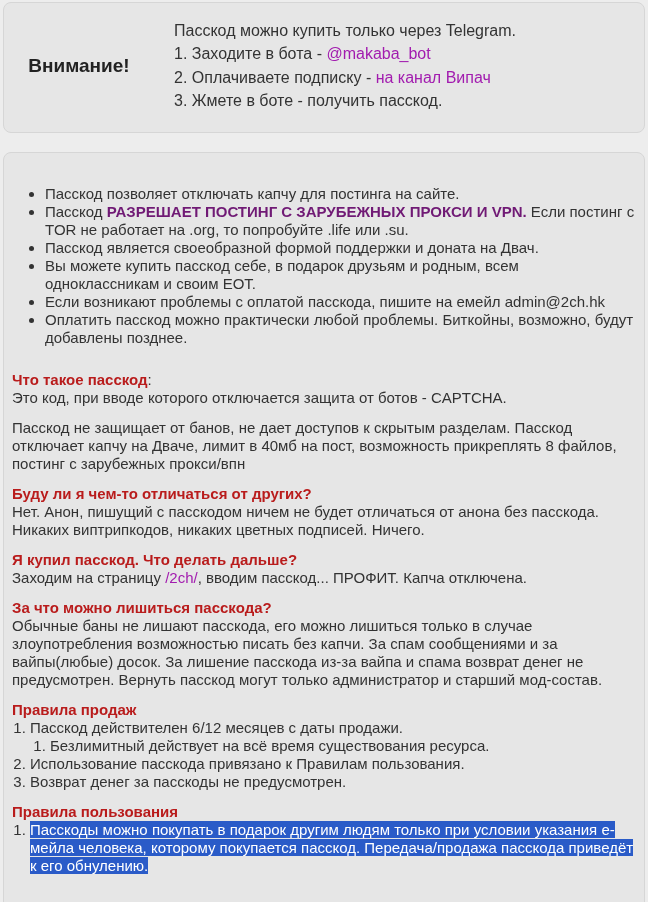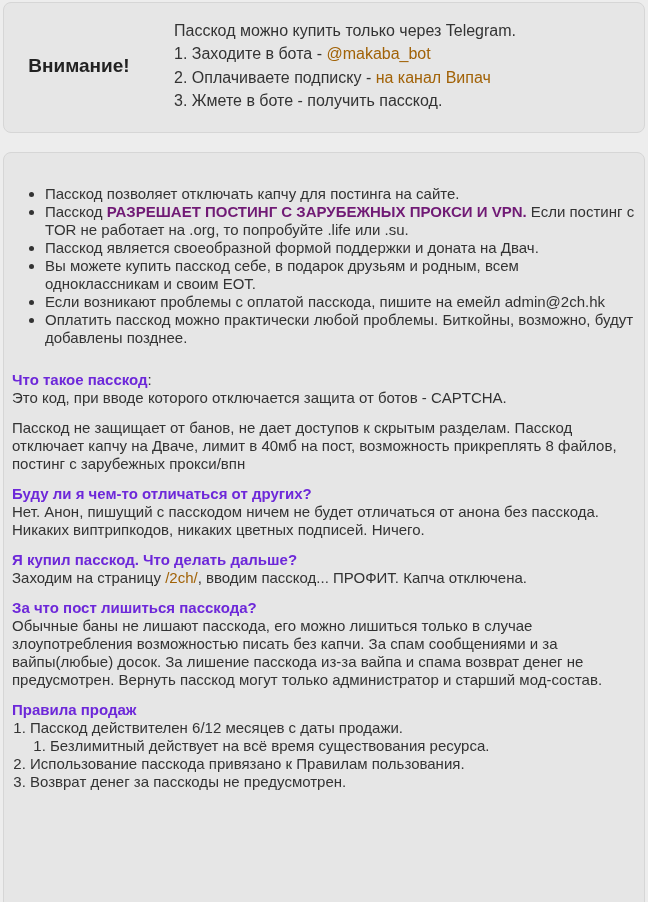--- a/index.html
+++ b/index.html
@@ -46,33 +46,33 @@
     line-height: 18px;
     overflow: hidden;
   }
   ul.bullets {
     margin: 24px 0;
     padding-left: 33px;
   }
   ul.bullets li { margin: 0; padding: 0; }
   .sec { margin: 0 0 12px 0; }
   .sec:first-of-type { margin-top: 0; }
-  .faq-title { font-weight: bold; color: #6d28d9; }
+  .faq-title { font-weight: bold; color: #b91c1c; }
   .faq-colon { font-weight: normal; color: #333; }
   ol.rules {
     margin: 0;
     padding-left: 18px;
   }
   ol.rules ol {
     margin: 0;
     padding-left: 20px;
   }
   ol.rules li { margin: 0; }
   a.lnk {
-    color: #a16207;
+    color: #a21caf;
     text-decoration: none;
     cursor: pointer;
   }
   b.shout { color: #701a75; }
   .sel {
     background: #2a5bc8;
     color: #ffffff;
   }
 </style>
 </head>
@@ -112,31 +112,37 @@
     <div class="faq-title">Буду ли я чем-то отличаться от других?</div>
     <div>Нет. Анон, пишущий с пасскодом ничем не будет отличаться от анона без пасскода. Никаких виптрипкодов, никаких цветных подписей. Ничего.</div>
   </div>
 
   <div class="sec">
     <div class="faq-title">Я купил пасскод. Что делать дальше?</div>
     <div><span>Заходим на страницу </span><a class="lnk">/2ch/</a><span>, вводим пасскод... ПРОФИТ. Капча отключена.</span></div>
   </div>
 
   <div class="sec">
-    <div class="faq-title">За что пост лишиться пасскода?</div>
+    <div class="faq-title">За что можно лишиться пасскода?</div>
     <div>Обычные баны не лишают пасскода, его можно лишиться только в случае злоупотребления возможностью писать без капчи. За спам сообщениями и за вайпы(любые) досок. За лишение пасскода из-за вайпа и спама возврат денег не предусмотрен. Вернуть пасскод могут только администратор и старший мод-состав.</div>
   </div>
 
   <div class="sec">
     <div class="faq-title">Правила продаж</div>
     <ol class="rules">
       <li><span>Пасскод действителен 6/12 месяцев с даты продажи.</span>
         <ol>
           <li><span>Безлимитный действует на всё время существования ресурса.</span></li>
         </ol>
       </li>
       <li><span>Использование пасскода привязано к Правилам пользования.</span></li>
       <li><span>Возврат денег за пасскоды не предусмотрен.</span></li>
     </ol>
   </div>
 
+  <div class="sec">
+    <div class="faq-title">Правила пользования</div>
+    <ol class="rules">
+      <li><span class="sel">Пасскоды можно покупать в подарок другим людям только при условии указания е-мейла человека, которому покупается пасскод. Передача/продажа пасскода приведёт к его обнулению.</span></li>
+    </ol>
+  </div>
 
 </div>
 
 </body></html>

